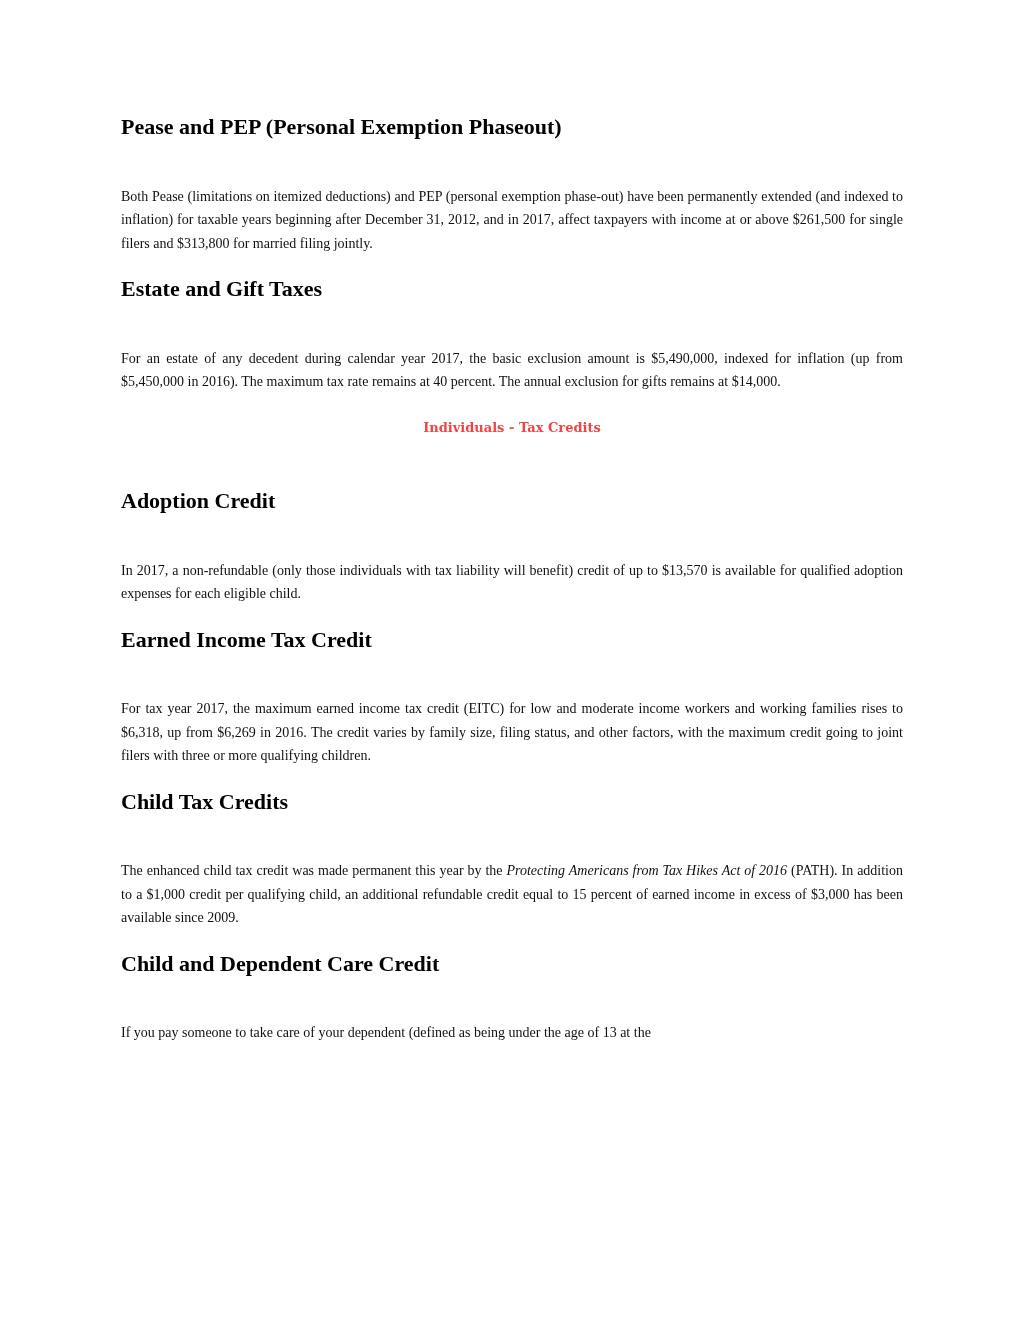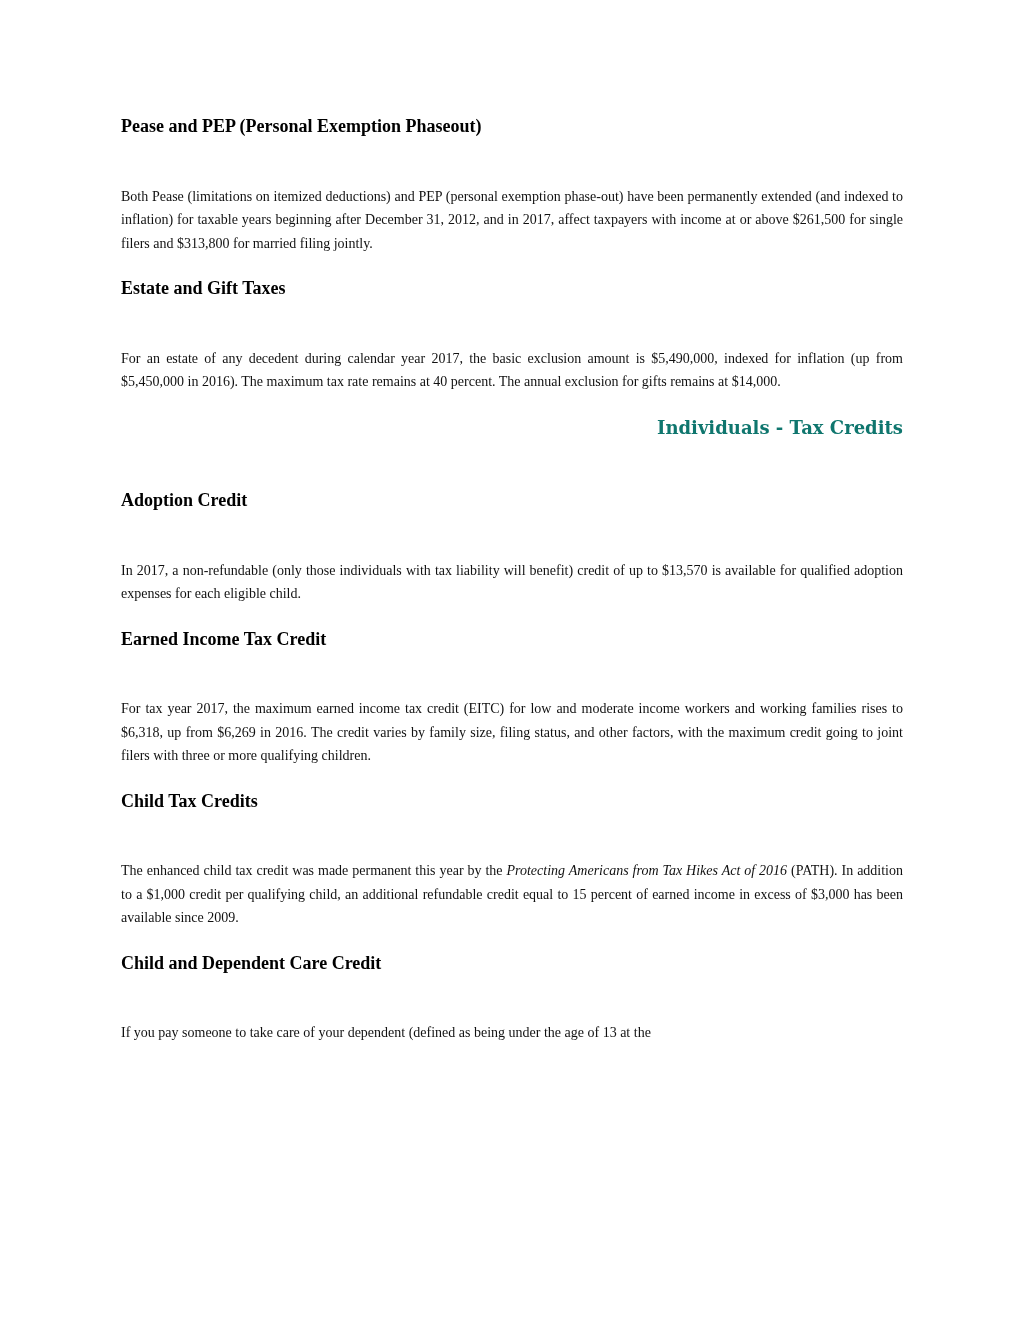--- a/index.html
+++ b/index.html
@@ -15,42 +15,42 @@
     overflow: hidden;
     font-family: "Liberation Serif", "DejaVu Serif", serif;
     color: #111111;
   }
   .content {
     box-sizing: border-box;
     padding: 115px 121px 0 121px;
     width: 1024px;
   }
   .doc-heading {
-    font-size: 18px;
+    font-size: 22px;
     line-height: 23.5px;
     font-weight: bold;
     color: #000000;
     margin: 0 0 46px 0;
     text-align: left;
   }
   .doc-para {
     font-size: 14px;
     line-height: 23.5px;
     font-weight: normal;
     margin: 0 0 22px 0;
     text-align: justify;
   }
   .section-heading {
     font-family: "DejaVu Serif", "Liberation Serif", serif;
-    font-size: 18px;
+    font-size: 13px;
     line-height: 23.5px;
     font-weight: bold;
-    color: #0f766e;
+    color: #ef4444;
     margin: 0 0 50px 0;
-    text-align: right;
+    text-align: center;
   }
   .italic-run {
     font-style: italic;
   }
 </style>
 </head>
 <body>
 
 <div class="page">
   <div class="content">

